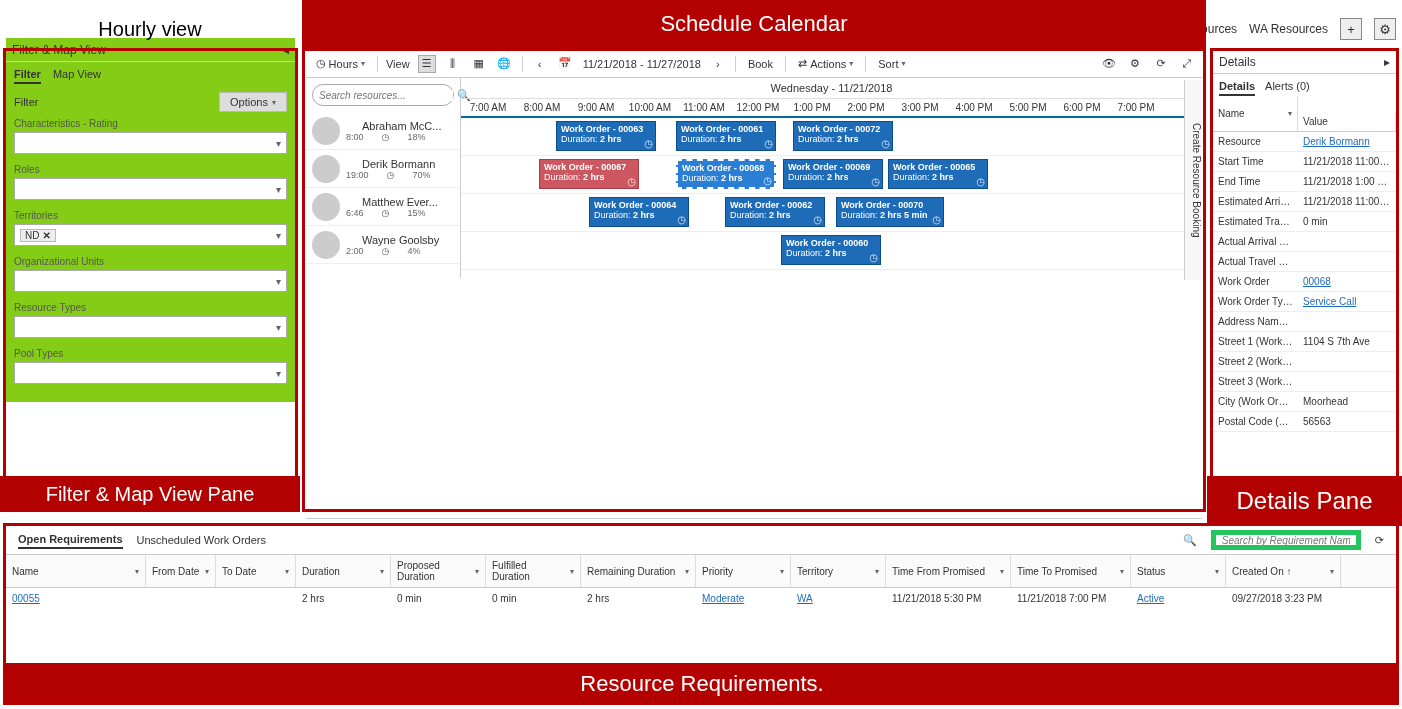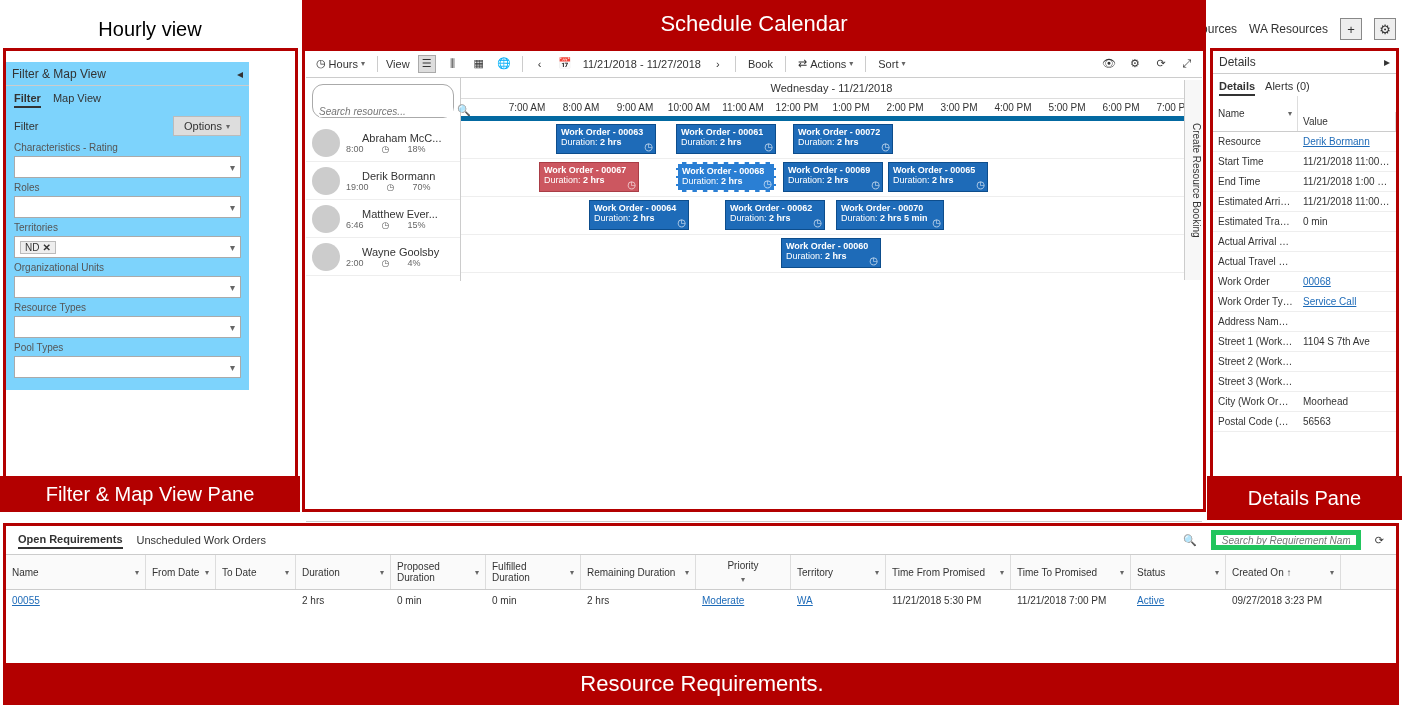--- a/index.html
+++ b/index.html
@@ -8,67 +8,67 @@
 
 .top-links { position: absolute; top: 18px; right: 6px; display: flex; align-items: center; gap: 12px; font-size: 12px; z-index: 10; }
 .top-links span { cursor: pointer; }
 .top-links .icon-btn { width: 22px; height: 22px; border: 1px solid #888; display: flex; align-items: center; justify-content: center; background: #eee; cursor: pointer; font-size: 13px; }
 
 
 .banner { position: absolute; background: #b30000; color: #fff; display: flex; align-items: center; justify-content: center; z-index: 20; pointer-events: none; }
 .banner-top { top: 0; left: 302px; width: 904px; height: 48px; font-size: 22px; }
 .banner-hourly { top: 10px; left: 0; width: 300px; height: 38px; background: transparent; color: #000; font-size: 20px; }
 .banner-filter { top: 476px; left: 0; width: 300px; height: 36px; font-size: 20px; }
-.banner-details { top: 476px; left: 1207px; width: 195px; height: 44px; font-size: 20px; }
+.banner-details { top: 476px; left: 1207px; width: 195px; height: 50px; font-size: 24px; }
 .banner-req { top: 663px; left: 6px; width: 1392px; height: 42px; font-size: 22px; }
 
 .red-border { position: absolute; border: 3px solid #b30000; pointer-events: none; z-index: 18; }
 .rb-left { top: 48px; left: 3px; width: 295px; height: 464px; }
 .rb-center { top: 48px; left: 302px; width: 904px; height: 464px; }
 .rb-right { top: 48px; left: 1210px; width: 189px; height: 464px; }
 .rb-bottom { top: 523px; left: 3px; width: 1396px; height: 182px; }
 
 
-.filter-pane { position: absolute; top: 62px; left: 6px; width: 243px; background: #7dd3fc; }
+.filter-pane { position: absolute; top: 38px; left: 6px; width: 289px; background: #84cc16; }
 .filter-pane .pane-hdr { height: 24px; display: flex; align-items: center; justify-content: space-between; padding: 0 6px; font-size: 12px; border-bottom: 1px solid #ccc; }
 .filter-pane .pane-hdr .toggle { cursor: pointer; }
 .filter-tabs { display: flex; gap: 12px; padding: 4px 8px 0; font-size: 11px; }
 .filter-tabs span { padding: 2px 0; cursor: pointer; }
 .filter-tabs .active { border-bottom: 2px solid #333; font-weight: 600; }
 .filter-body { padding: 8px; }
 .filter-row-top { display: flex; justify-content: space-between; align-items: center; margin-bottom: 6px; }
 .filter-row-top .options-btn { background: #ddd; border: 1px solid #bbb; padding: 3px 10px; cursor: pointer; font-size: 11px; display:flex; align-items:center; gap:4px; }
-.filter-field { margin-bottom: 4px; }
+.filter-field { margin-bottom: 10px; }
 .filter-field label { font-size: 10px; color: #555; display: block; margin-bottom: 3px; }
 .filter-field .sel { height: 22px; border: 1px solid #aaa; width: 100%; display: flex; align-items: center; justify-content: space-between; padding: 0 5px; background: #fff; cursor: pointer; }
 .filter-field .sel .chev { font-size: 10px; }
 .tag { background: #eee; border: 1px solid #bbb; padding: 0 4px; font-size: 10px; display: inline-flex; align-items: center; gap: 3px; }
 
 
 .sched { position: absolute; top: 50px; left: 306px; width: 896px; background: #fff; }
 .sched-toolbar { height: 28px; border-bottom: 1px solid #ccc; display: flex; align-items: center; padding: 0 6px; gap: 8px; font-size: 11px; }
 .sched-toolbar .sep { border-left: 1px solid #ccc; height: 16px; }
 .sched-toolbar .tb-item { display: flex; align-items: center; gap: 3px; cursor: pointer; padding: 2px 4px; }
 .sched-toolbar .tb-ic { width: 18px; height: 18px; display: flex; align-items: center; justify-content: center; cursor: pointer; border: 1px solid transparent; }
 .sched-toolbar .tb-ic.active { background: #ddd; border-color:#aaa; }
 .sched-toolbar .spacer { flex: 1; }
 
 .sched-body { display: flex; }
 .res-col { width: 155px; border-right: 1px solid #ccc; }
 .res-search { padding: 6px; }
-.res-search .sbox { height: 34px; border: 1px solid #aaa; border-radius: 11px; display: flex; align-items: flex-end; padding: 0 6px; gap: 4px; }
+.res-search .sbox { height: 22px; border: 1px solid #aaa; border-radius: 11px; display: flex; align-items: center; padding: 0 6px; gap: 4px; }
 .res-search input { border: none; outline: none; flex: 1; font-size: 10px; font-style: italic; }
 .res-row { display: flex; align-items: center; gap: 6px; padding: 4px 6px; border-bottom: 1px solid #eee; height: 38px; }
 .res-row .avatar { width: 28px; height: 28px; border-radius: 50%; background: #ccc; flex-shrink: 0; }
 .res-row .rn { font-size: 11px; white-space: nowrap; overflow: hidden; text-overflow: ellipsis; width: 110px; margin-left: 16px; }
 .res-row .rsub { font-size: 9px; color: #666; display:flex; gap:18px; align-items:center; }
 
 .cal-col { flex: 1; overflow: hidden; position: relative; }
 .cal-date { text-align: center; padding: 4px; font-size: 11px; border-bottom: 1px solid #ddd; }
-.cal-hours { display: flex; border-bottom: 5px solid #0369a1; justify-content: flex-end; }
+.cal-hours { display: flex; border-bottom: 2px solid #0369a1; }
 .cal-hours div { width: 54px; text-align: center; font-size: 10px; padding: 3px 0; flex-shrink: 0; }
 .cal-grid { position: relative; height: 160px; }
 .cal-row { height: 38px; border-bottom: 1px solid #eee; position: relative; }
 .wo { position: absolute; height: 30px; top: 3px; background: #1e6bb8; color: #fff; font-size: 9px; padding: 2px 4px; border: 1px solid #0d4d8c; overflow: hidden; cursor: pointer; }
 .wo.red { background: #cc5760; border-color: #aa3d46; }
 .wo.sel { border: 2px dashed #fff; background:#2a7fd4; }
 .wo .wot { font-weight: 600; }
 .wo .woc { position: absolute; right: 2px; bottom: 1px; font-size: 10px; opacity: 0.8; }
 
 .sched-footer { height: 24px; border-top: 1px solid #ccc; display: flex; align-items: center; padding: 0 8px; gap: 8px; font-size: 11px; }
@@ -494,21 +494,21 @@
         <span class="chev-sm">▾</span>
       </div>
       <div class="rc" style="width: 95px;">
         <span>Fulfilled Duration</span>
         <span class="chev-sm">▾</span>
       </div>
       <div class="rc" style="width: 115px;">
         <span>Remaining Duration</span>
         <span class="chev-sm">▾</span>
       </div>
-      <div class="rc" style="width: 95px; flex-direction: column;">
+      <div class="rc" style="width: 95px;">
         <span>Priority</span>
         <span class="chev-sm">▾</span>
       </div>
       <div class="rc" style="width: 95px;">
         <span>Territory</span>
         <span class="chev-sm">▾</span>
       </div>
       <div class="rc" style="width: 125px;">
         <span>Time From Promised</span>
         <span class="chev-sm">▾</span>

